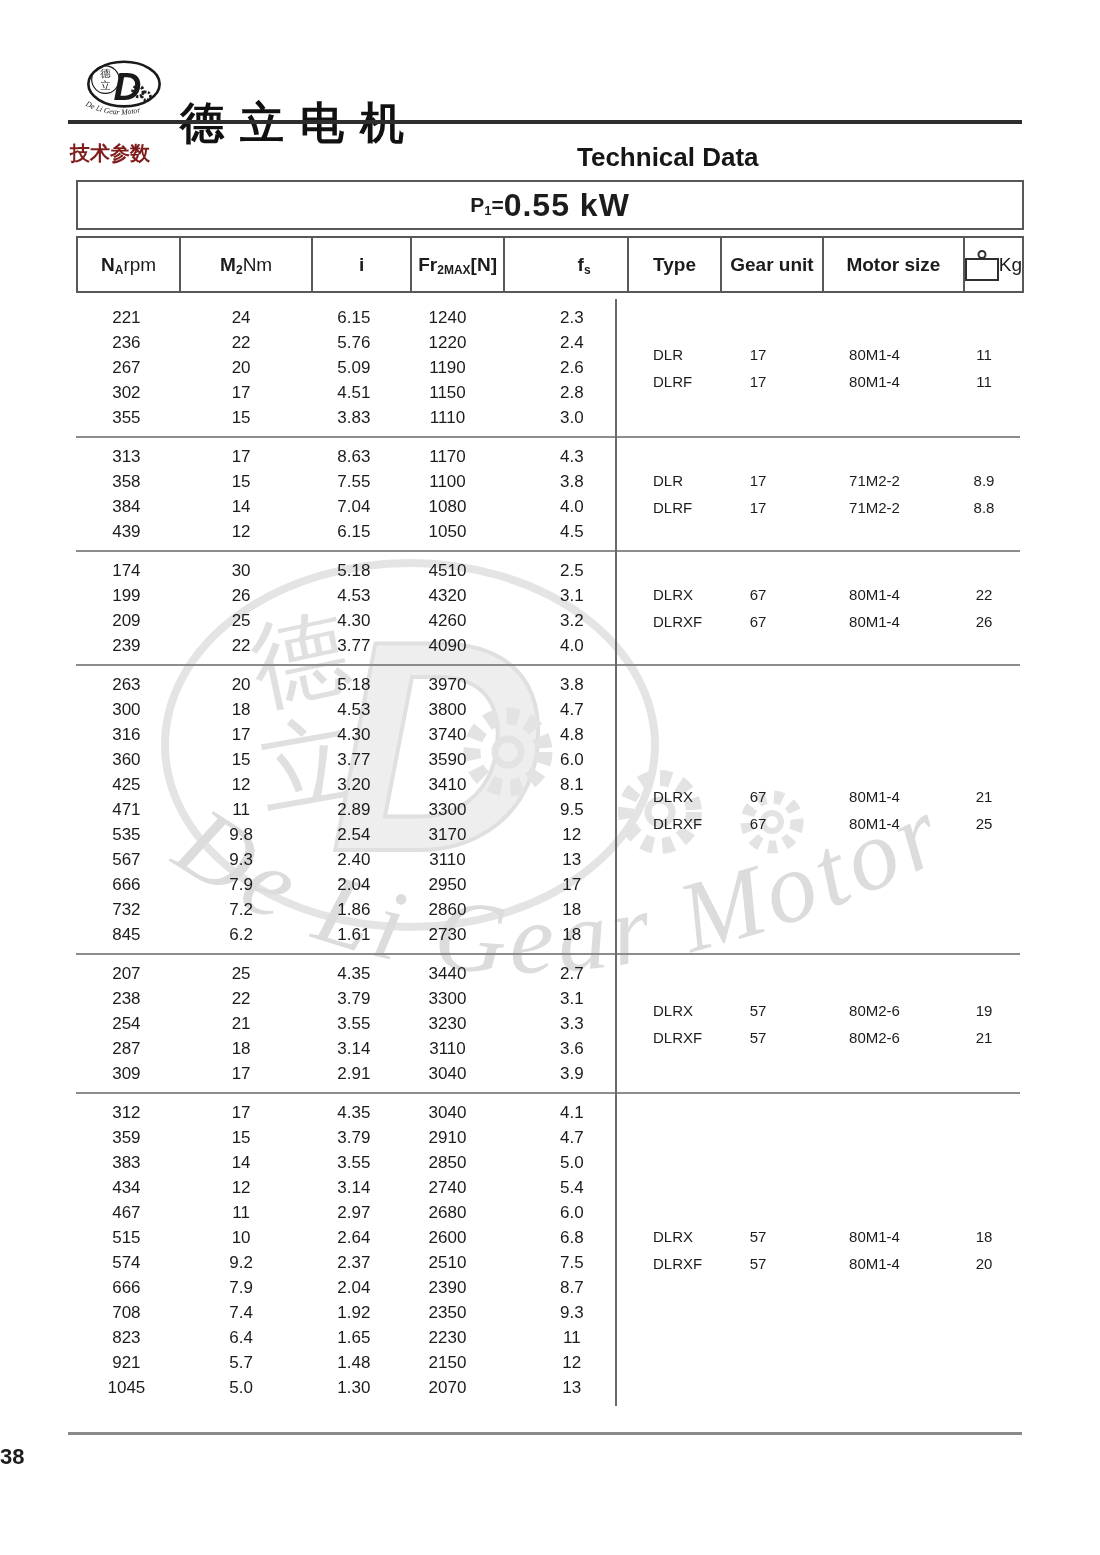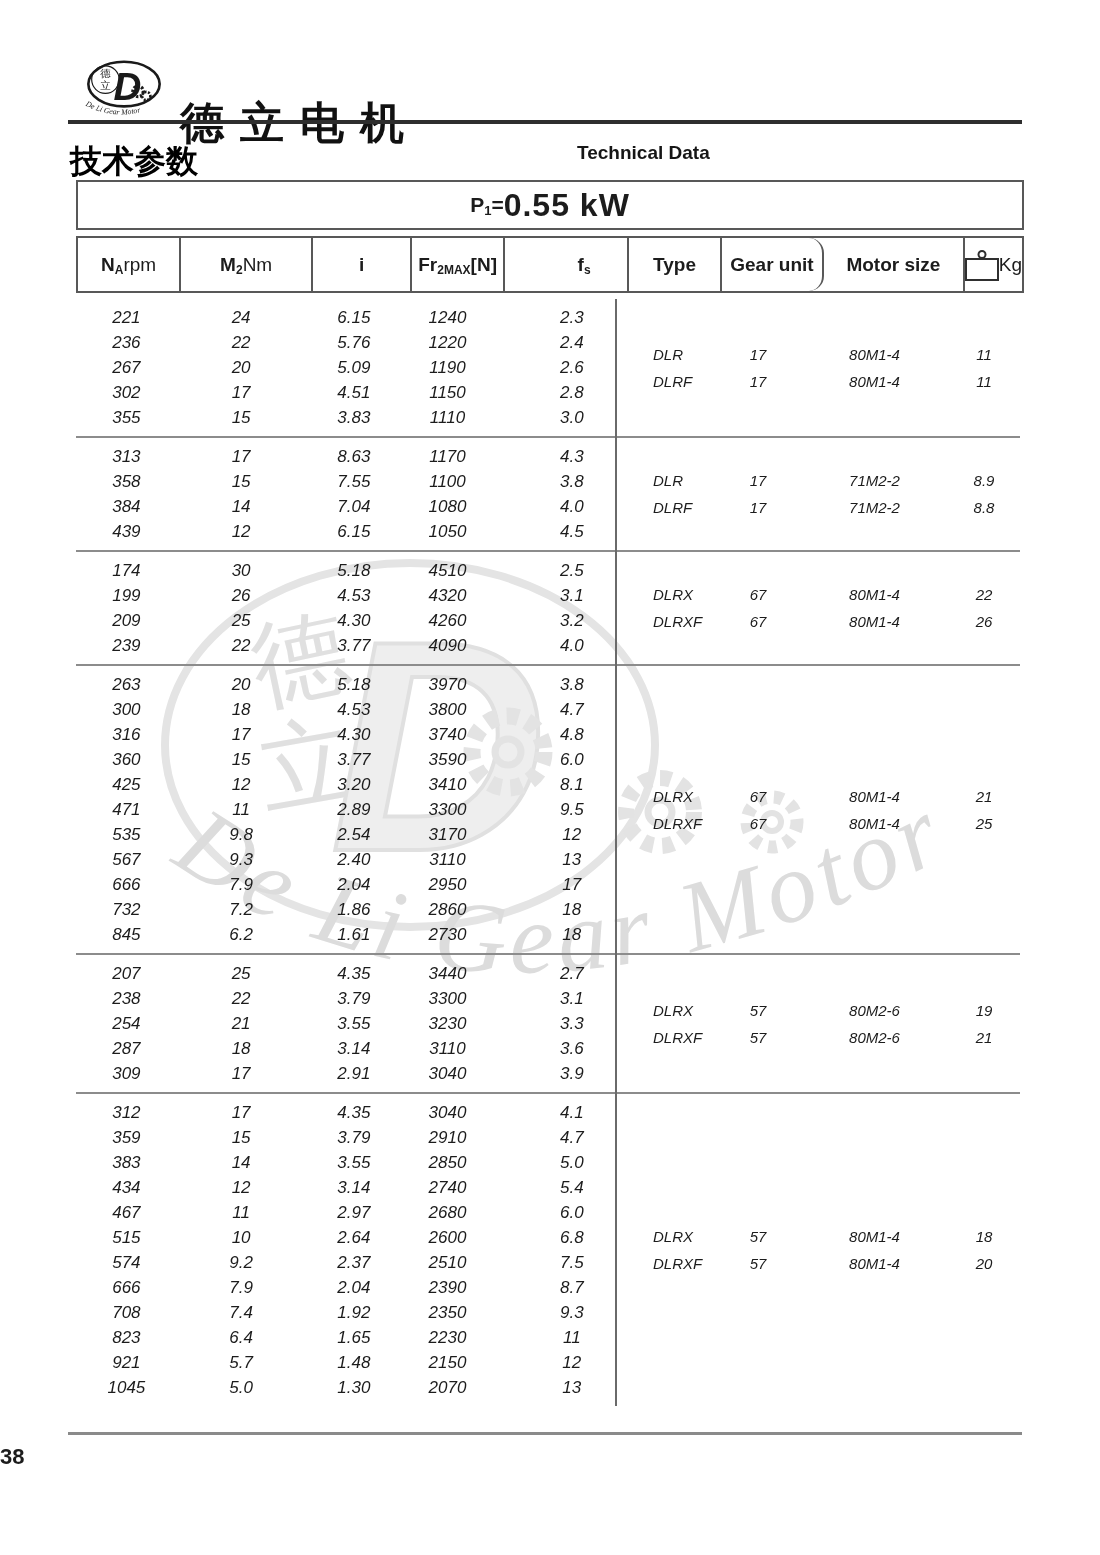--- a/index.html
+++ b/index.html
@@ -10,22 +10,22 @@
   
   .watermark{position:absolute;left:140px;top:540px;width:820px;height:600px;z-index:0;}
   
   .content{position:absolute;inset:0;z-index:1;}
   .logo-svg{position:absolute;left:72px;top:52px;width:104px;height:76px;}
   .brand-name{
     position:absolute;left:180px;top:66px;font-size:44px;font-weight:bold;
     font-family:"DejaVu Serif","Liberation Serif",serif;letter-spacing:16px;color:#111;margin-top:28px;
   }
   .top-rule{position:absolute;left:68px;top:120px;width:954px;height:4px;background:#2e2e2e;}
-  .section-cn{position:absolute;left:70px;top:140px;font-size:32px;font-weight:bold;color:#000000;}
-  .section-en{position:absolute;left:577px;top:142px;font-size:19px;font-weight:bold;color:#161616;}
+  .section-cn{position:absolute;left:70px;top:140px;font-size:20px;font-weight:bold;color:#7f1d1d;}
+  .section-en{position:absolute;left:577px;top:142px;font-size:26px;font-weight:bold;color:#161616;}
   
   .power-box{
     position:absolute;left:76px;top:180px;width:944px;height:46px;border:2px solid #585858;
     display:flex;align-items:center;justify-content:center;background:transparent;
   }
   .power-prefix{font-size:21px;font-weight:bold;}
   .power-sub{font-size:13px;font-weight:bold;position:relative;top:5px;}
   .power-eq{font-size:21px;font-weight:bold;}
   .power-value{font-size:32px;font-weight:bold;letter-spacing:1px;}
   
@@ -41,25 +41,25 @@
   .th-main{font-size:19px;font-weight:bold;white-space:nowrap;}
   .th-sub{font-size:12px;font-weight:bold;position:relative;top:3px;}
   .th-unit{font-size:19px;margin-top:1px;}
   .weight-icon{width:30px;height:19px;border:2px solid #2f2f2f;margin-top:9px;position:relative;background:transparent;}
   .weight-icon::before{
     content:"";position:absolute;left:50%;top:-10px;transform:translateX(-50%);
     width:5px;height:5px;border:2px solid #2f2f2f;border-radius:50%;
   }
   
   .w0{width:105px;}.w1{width:134px;}.w2{width:101px;}.w3{width:94px;}.w4{width:90px;margin-left:36px;}
-  .w5{width:94px;}.w6{width:104px;border-radius:15px;}.w7{width:143px;}.w8{width:72px;flex:1;}
+  .w5{width:94px;}.w6{width:104px;}.w7{width:143px;}.w8{width:72px;flex:1;}
   
   .tbody{position:absolute;left:76px;top:299px;width:944px;}
   .col-divider{position:absolute;left:539px;top:0;width:2px;height:100%;background:#6a6a6a;}
-  .group{display:flex;align-items:stretch;border-bottom:2px solid #8c8c8c;padding:6px 0;font-style:italic;}
+  .group{display:flex;align-items:stretch;border-bottom:2px solid #8c8c8c;padding:6px 0;}
   .group:last-child{border-bottom:none;}
   .g-left{width:539px;}
   .row{display:flex;height:25px;align-items:center;}
   .cell{font-size:17px;text-align:center;color:#1c1c1c;}
   .g-right{width:405px;display:flex;align-items:center;}
   .variants{display:flex;flex-direction:column;width:100%;}
   .vrow{display:flex;height:27px;align-items:center;}
   .vcell{font-size:15px;color:#1c1c1c;}
   .v0{width:100px;box-sizing:border-box;padding-left:38px;text-align:left;}
   .v1{width:86px;text-align:center;}

